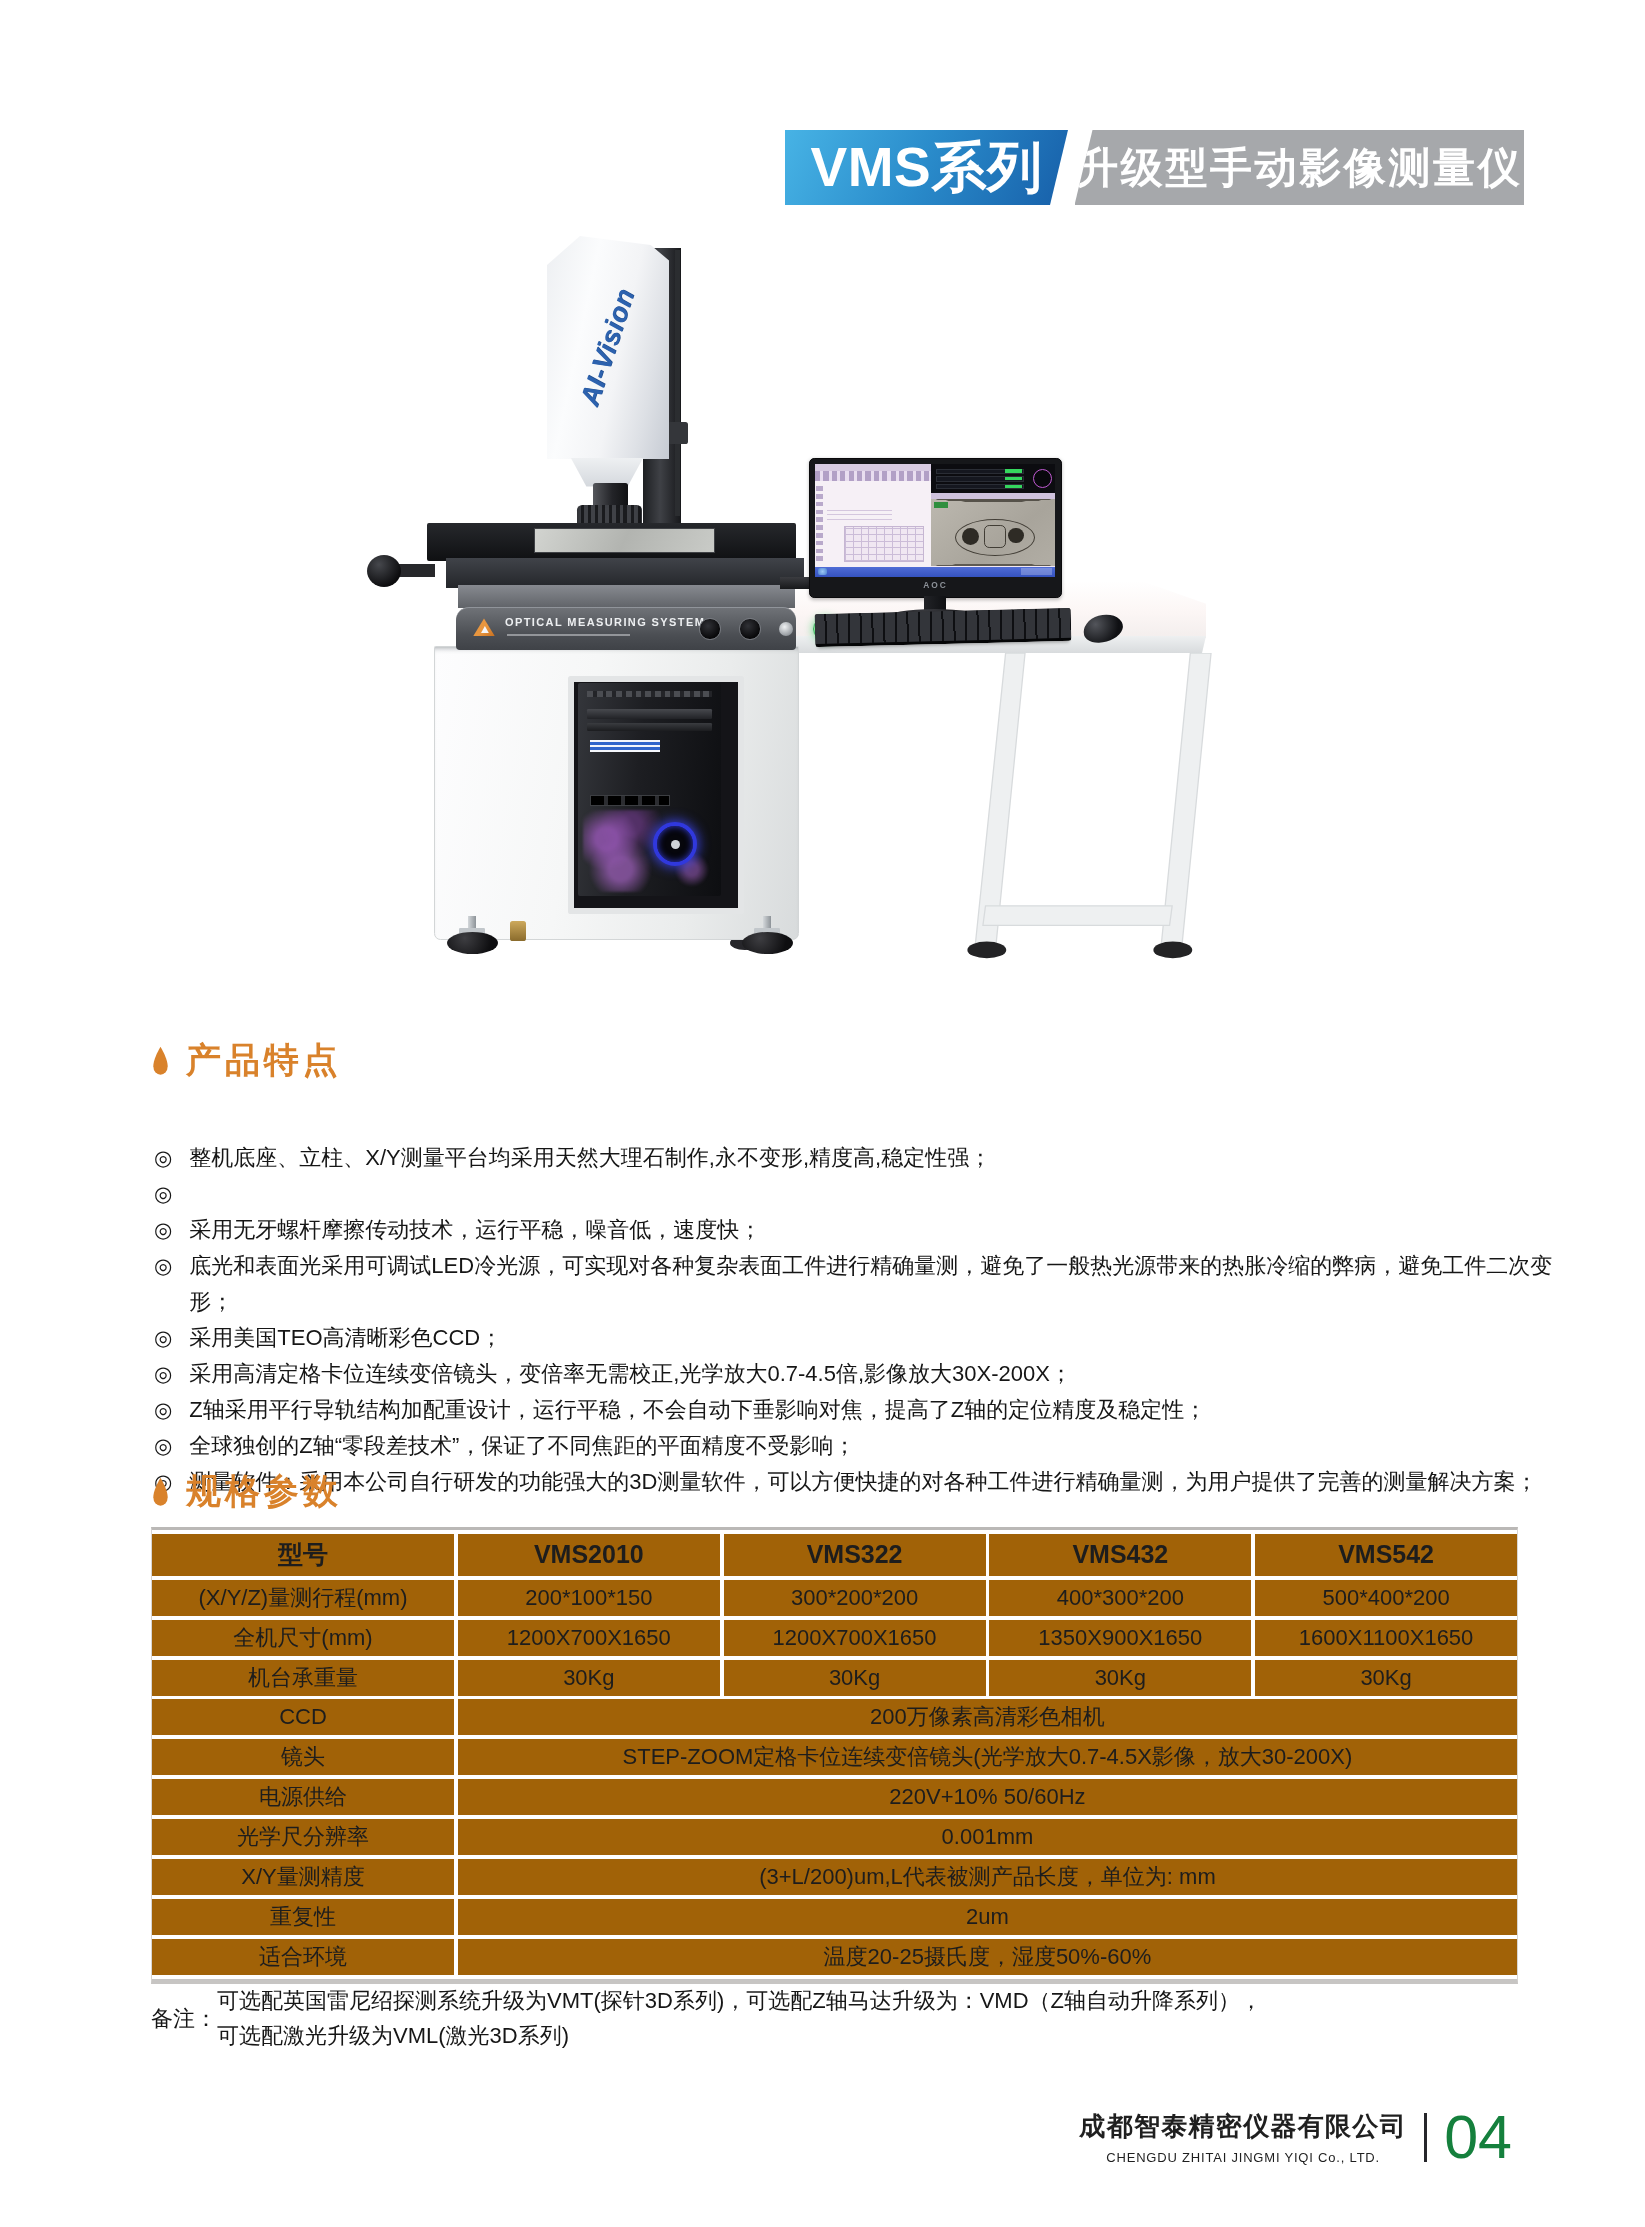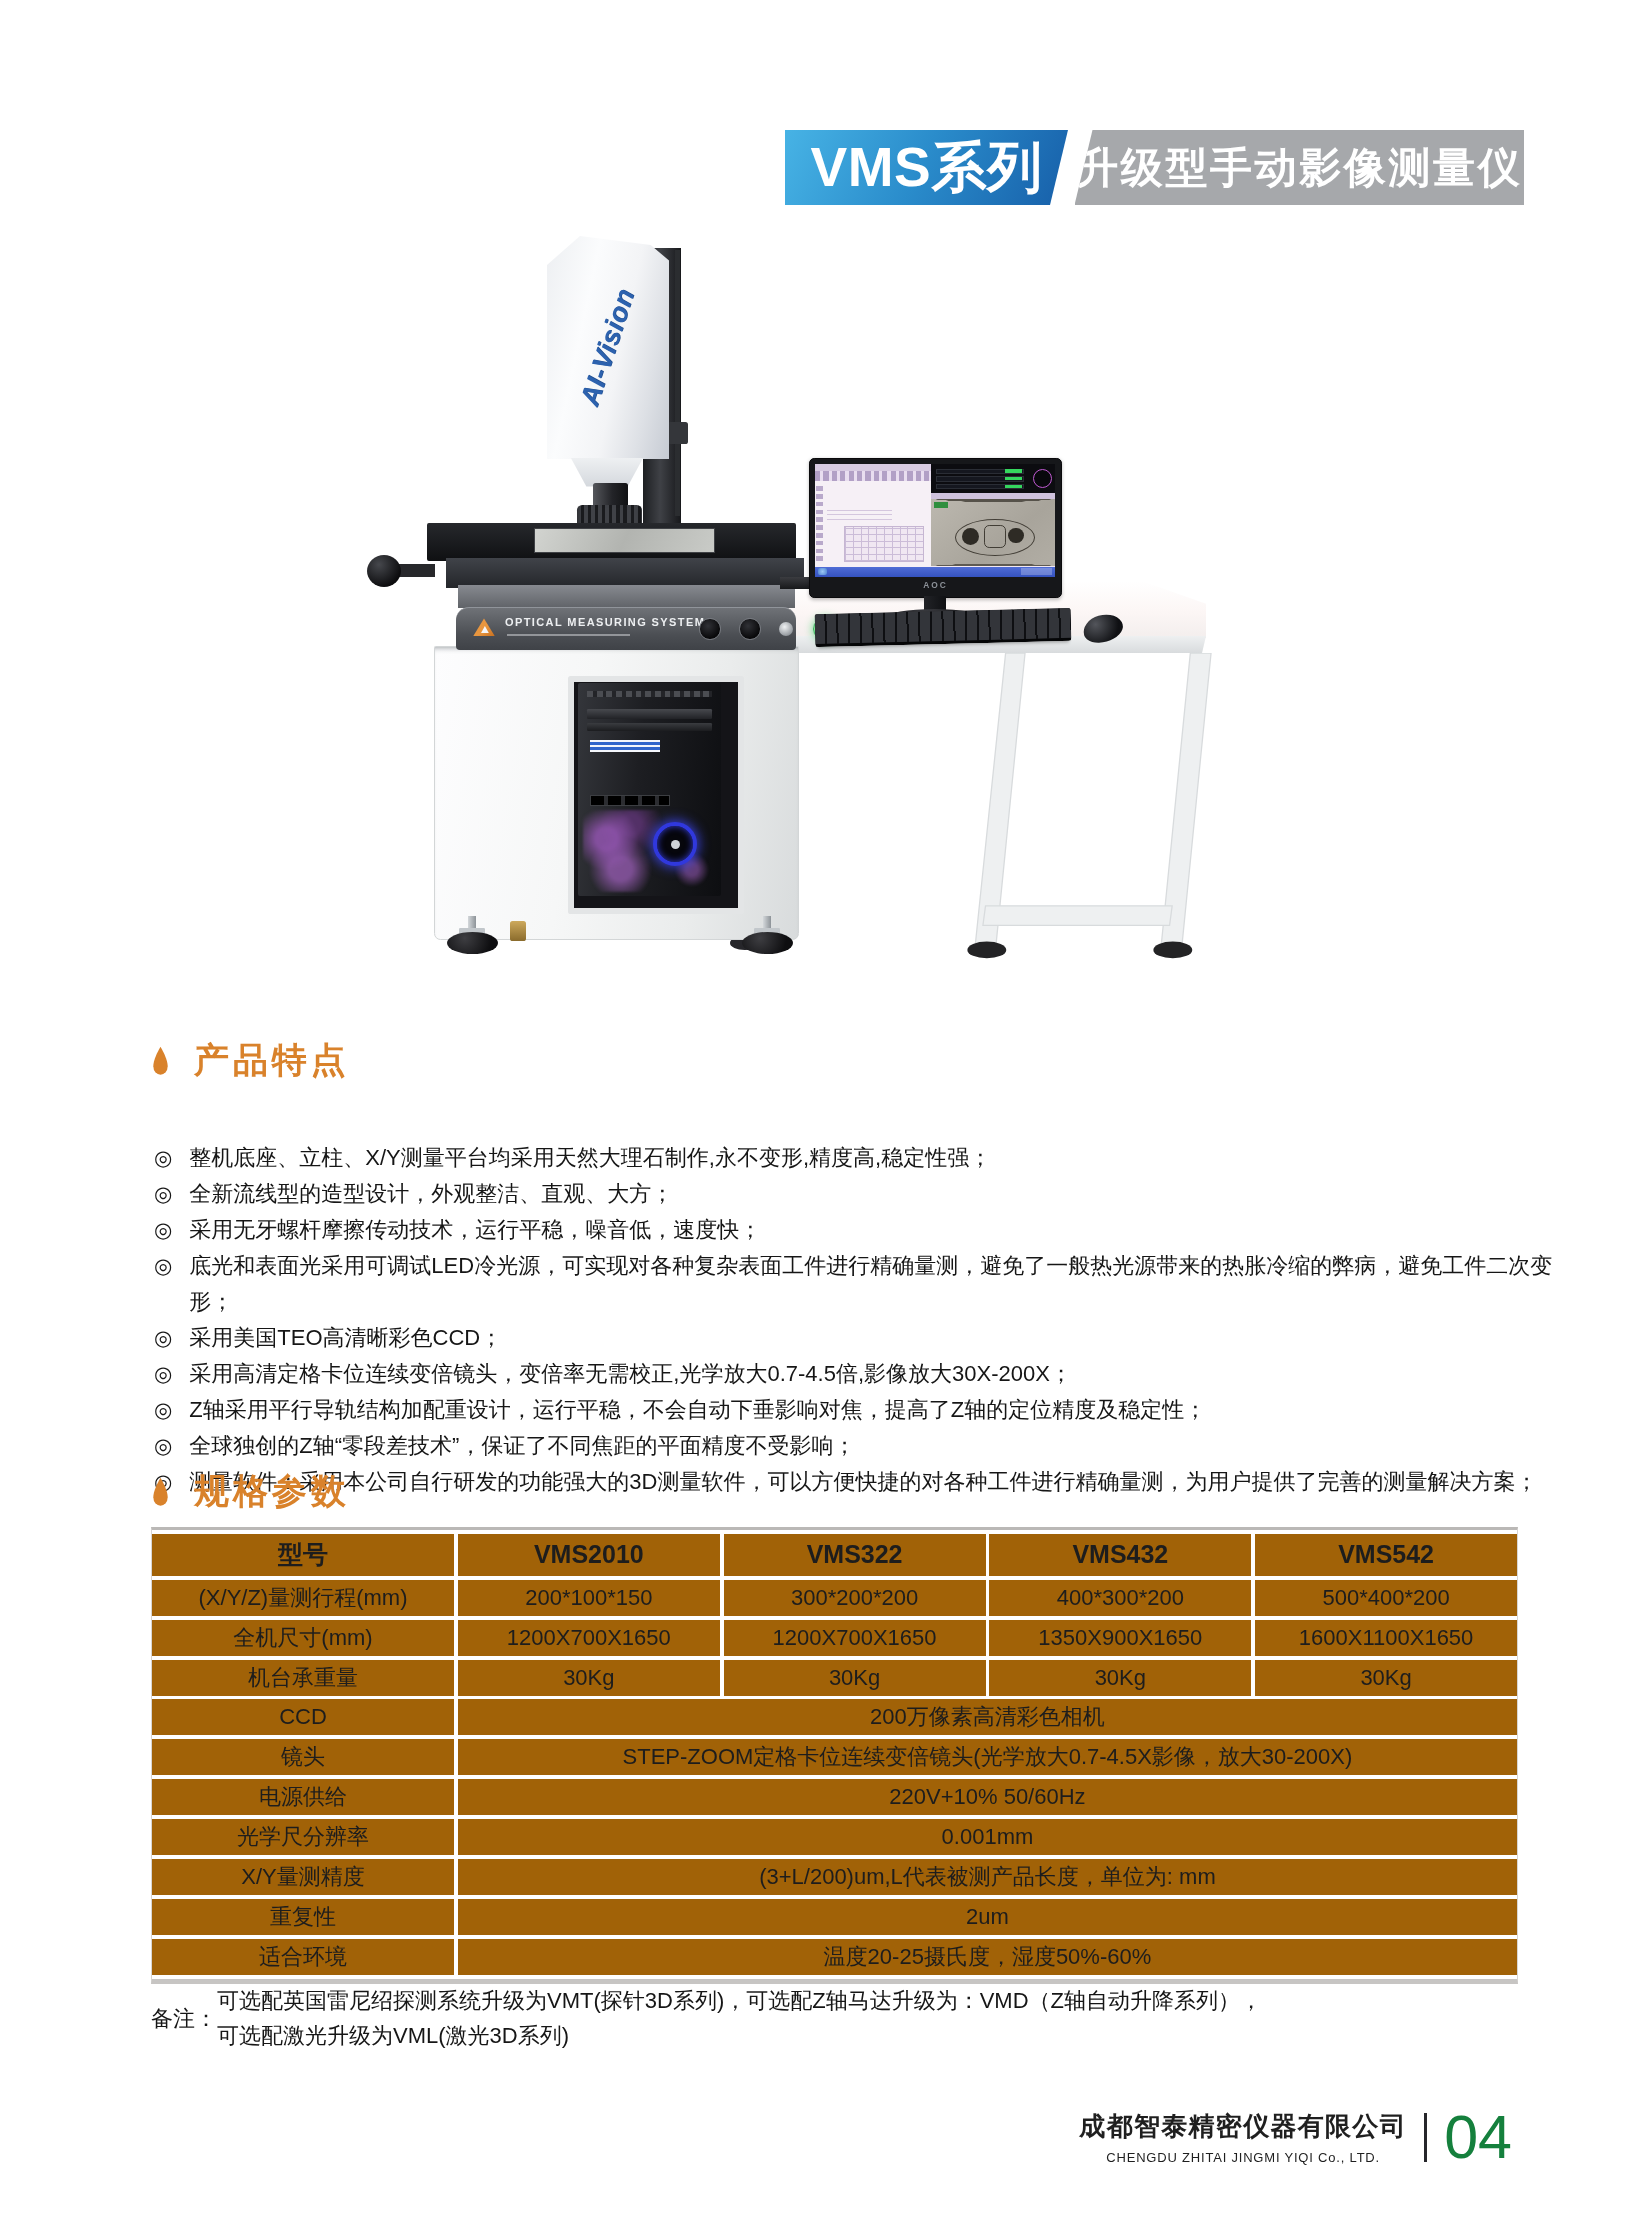--- a/index.html
+++ b/index.html
@@ -155,21 +155,21 @@
 
   .keyboard{left:465px;top:397px;width:256px;height:30px;border-radius:2.6px;z-index:7;transform:rotate(-1.4deg);
     background-color:#131417;border-bottom:3.2px solid #050607;box-shadow:0 3.9px 3.2px -2.6px rgba(0,0,0,.3);
     background-image:repeating-linear-gradient(90deg,#33353a 0 9.7px,#0e0f12 9.7px 11.7px),
                      linear-gradient(180deg,rgba(255,255,255,.12),rgba(255,255,255,0) 40%);}
   .mouse{left:733px;top:401px;width:40px;height:27px;z-index:7;transform:rotate(-16deg);
     border-radius:48% 52% 50% 50% / 55% 55% 45% 45%;
     background:radial-gradient(circle at 35% 28%,#53555b,#0f1013 70%);}
 
   
-  .sec-title{position:absolute;display:flex;align-items:center;gap:25px;}
+  .sec-title{position:absolute;display:flex;align-items:center;gap:17px;}
   .sec-title h2{margin:0;font-size:35px;font-weight:700;color:#d9822b;letter-spacing:3.9px;}
   .t-feat{left:152px;top:1037px;}
   .t-spec{left:152px;top:1468px;}
 
   .features{position:absolute;left:154px;top:1140px;width:1415px;list-style:none;margin:0;padding:0;}
   .features li{display:flex;gap:17px;font-size:22px;line-height:36px;color:#161616;}
   .features .marker{font-size:21px;}
 
   .spec-table{position:absolute;left:151px;top:1527px;width:1365px;display:grid;
     grid-template-columns:302px repeat(4,1fr);gap:3.9px;background:#fff;padding:3.9px 0;
@@ -316,21 +316,20 @@
     </svg>
     <h2>产品特点</h2>
   </div>
   <ul class="features" id="features-list">
       <li>
         <span class="marker">◎</span>
         <span>整机底座、立柱、X/Y测量平台均采用天然大理石制作,永不变形,精度高,稳定性强；</span>
       </li>
       <li>
         <span class="marker">◎</span>
-        <span>全新流线型的造型设计，外观整洁、直观、大方；</span>
       </li>
       <li>
         <span class="marker">◎</span>
         <span>采用无牙螺杆摩擦传动技术，运行平稳，噪音低，速度快；</span>
       </li>
       <li>
         <span class="marker">◎</span>
         <span>底光和表面光采用可调试LED冷光源，可实现对各种复杂表面工件进行精确量测，避免了一般热光源带来的热胀冷缩的弊病，避免工件二次变形；</span>
       </li>
       <li>

